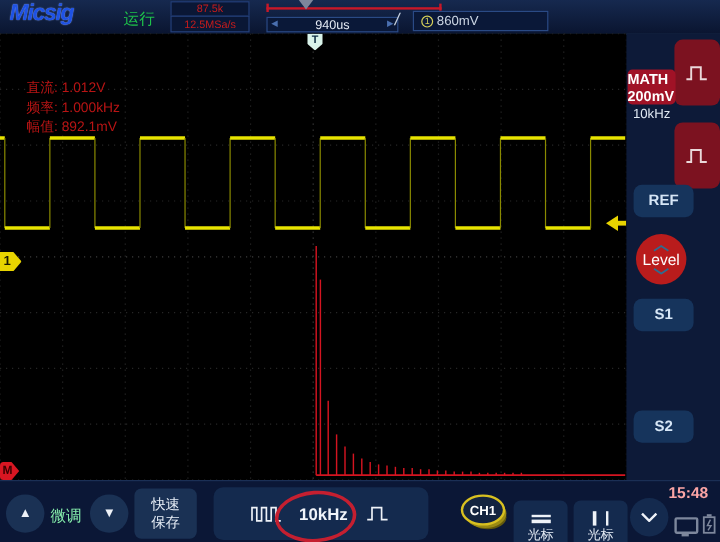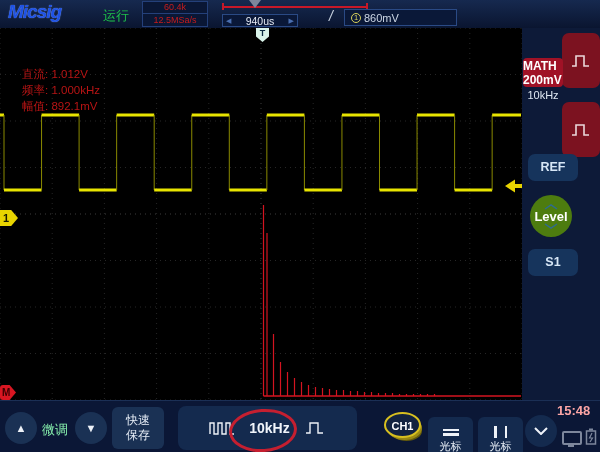--- a/index.html
+++ b/index.html
@@ -15,21 +15,21 @@
         color:#1e52e4;letter-spacing:-1px;text-shadow:0 0 1px #9db6ff;}
   .run-status{left:103px;top:7px;font-size:13px;color:#1ec24a;}
   .info-box{border:1px solid #24407a;background:#0a1735;color:#c81c1c;
             font-size:9px;text-align:center;}
   .depth-box{left:142px;top:1px;width:64px;height:11px;line-height:11px;}
   .rate-box{left:142px;top:13px;width:64px;height:12px;line-height:12px;}
   .mem-line{left:222px;top:6px;width:146px;height:2px;background:#c81828;}
   .mem-tick{top:3px;width:2px;height:7px;background:#c81828;}
   .mem-marker{left:249px;top:0px;width:0;height:0;border-left:6px solid transparent;
               border-right:6px solid transparent;border-top:8px solid #7e879c;}
-  .tb-box{left:222px;top:14px;width:76px;height:13px;border:1px solid #2a4a85;
+  .tb-box{left:222px;top:14px;width:110px;height:13px;border:1px solid #2a4a85;
           background:#0a1838;display:flex;align-items:center;justify-content:space-between;
           padding:0 3px;box-sizing:border-box;}
   .tb-arrow{font-size:7px;color:#4a6fb0;line-height:11px;}
   .tb-text{font-size:10.5px;color:#e4eaf4;}
   .slope{left:329px;top:8px;font-size:14px;font-style:italic;color:#c8d2e0;}
   .trig-box{left:344px;top:9px;width:113px;height:17px;border:1px solid #2a4a85;
             background:#0a1838;display:flex;align-items:center;padding-left:6px;
             box-sizing:border-box;gap:3px;}
   .circ1{width:10px;height:10px;border:1px solid #d8d25a;border-radius:50%;
          color:#d8d25a;font-size:7.5px;display:inline-flex;align-items:center;
@@ -55,22 +55,22 @@
   
   .sidebar{position:absolute;left:522px;top:28px;width:78px;height:372px;background:#0d1a38;}
   .red-btn{left:40px;width:38px;height:55px;background:#7c1220;border-radius:7px;
            display:flex;align-items:center;justify-content:center;}
   .math-box{left:1px;top:30px;width:40px;height:29px;background:#a01226;border-radius:4px;
             color:#fff;font-weight:bold;font-size:12px;line-height:14px;text-align:left;
             padding-top:1px;box-sizing:border-box;}
   .math-freq{left:0;top:61px;width:42px;text-align:center;font-size:11px;color:#dfe8f2;}
   .side-btn{left:6px;width:50px;height:27px;background:#16345c;border-radius:7px;
             color:#d6e6f6;font-size:12.5px;font-weight:bold;text-align:center;line-height:27px;}
-  .level-btn{left:8px;top:167px;width:42px;height:42px;background:#4d7c0f;border-radius:50%;
-             color:#fff;font-size:13px;font-weight:bold;display:flex;flex-direction:column;
+  .level-btn{left:8px;top:167px;width:42px;height:42px;background:#b91c1c;border-radius:50%;
+             color:#fff;font-size:13px;font-weight:normal;display:flex;flex-direction:column;
              align-items:center;justify-content:center;line-height:13px;}
 
   
   .bottombar{position:absolute;left:0;top:400px;width:600px;height:52px;
              background:#0b1736;border-top:1px solid #1b2f55;}
   .circle-btn{width:32px;height:32px;border-radius:50%;background:#1a3154;
               display:flex;align-items:center;justify-content:center;}
   .tri{color:#eef2f8;font-size:11px;}
   .bb-label{font-size:13px;color:#86efac;}
   .qsave{left:112px;top:6px;width:52px;height:42px;background:#1a3154;border-radius:6px;
@@ -95,21 +95,21 @@
   .monitor-icon{left:562px;top:30px;width:16px;height:10px;border:2px solid #7d879c;border-radius:2px;}
   .monitor-icon:after{content:"";position:absolute;left:4px;bottom:-4px;width:6px;height:2px;background:#7d879c;}
   svg{display:block;}
 </style>
 </head>
 <body>
 
 <div class="topbar">
   <div class="abs logo">Micsig</div>
   <div class="abs run-status">运行</div>
-  <div class="abs info-box depth-box">60.4k</div>
+  <div class="abs info-box depth-box">87.5k</div>
   <div class="abs info-box rate-box">12.5MSa/s</div>
   <div class="abs mem-line"></div>
   <div class="abs mem-tick" style="left:222px;"></div>
   <div class="abs mem-tick" style="left:366px;"></div>
   <div class="abs mem-marker"></div>
   <div class="abs tb-box">
     <span class="tb-arrow">◀</span>
     <span class="tb-text">940us</span>
     <span class="tb-arrow">▶</span>
   </div>
@@ -233,20 +233,21 @@
   <div class="abs level-btn">
     <svg width="14" height="6" viewBox="0 0 14 6">
       <polyline points="1,5 7,1 13,5" fill="none" stroke="#2f6b8f" stroke-width="1.5"></polyline>
     </svg>
     <span>Level</span>
     <svg width="14" height="6" viewBox="0 0 14 6">
       <polyline points="1,1 7,5 13,1" fill="none" stroke="#2f6b8f" stroke-width="1.5"></polyline>
     </svg>
   </div>
   <div class="abs side-btn" style="top:221px;">S1</div>
+  <div class="abs side-btn" style="top:314px;">S2</div>
 </div>
 
 <div class="bottombar">
   <div class="abs circle-btn" style="left:5px;top:11px;">
     <span class="tri">▲</span>
   </div>
   <div class="abs bb-label" style="left:42px;top:20px;">微调</div>
   <div class="abs circle-btn" style="left:75px;top:11px;">
     <span class="tri">▼</span>
   </div>

